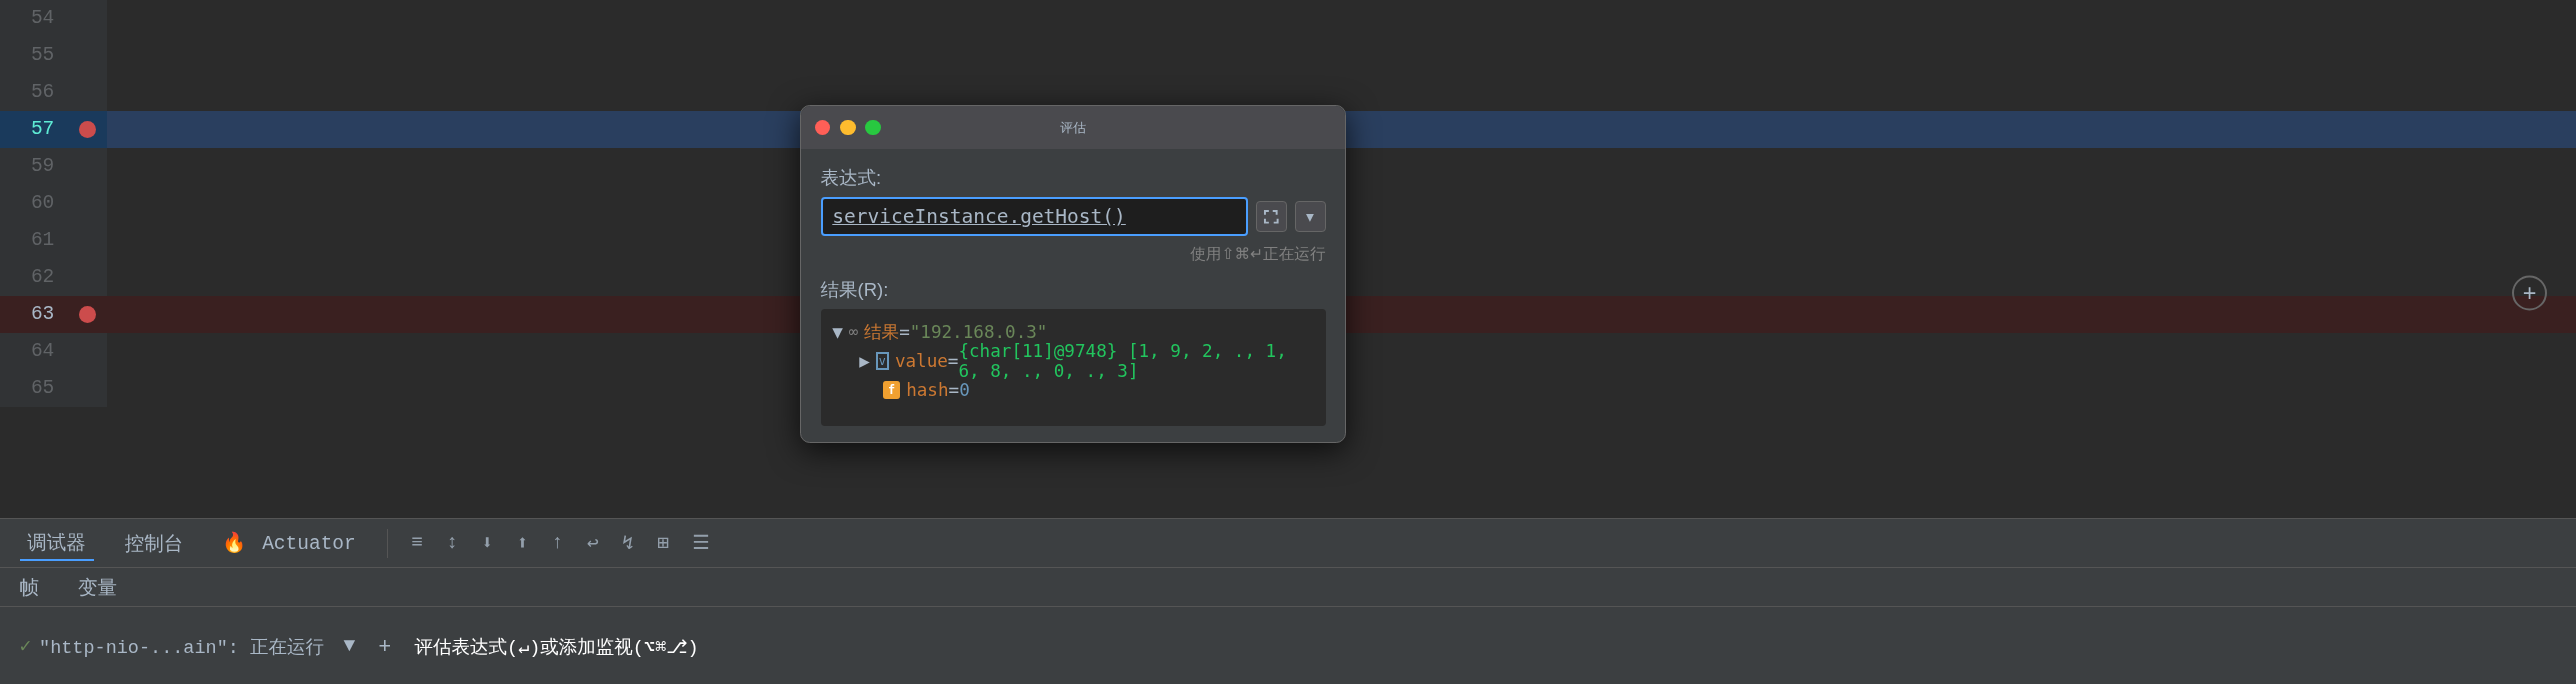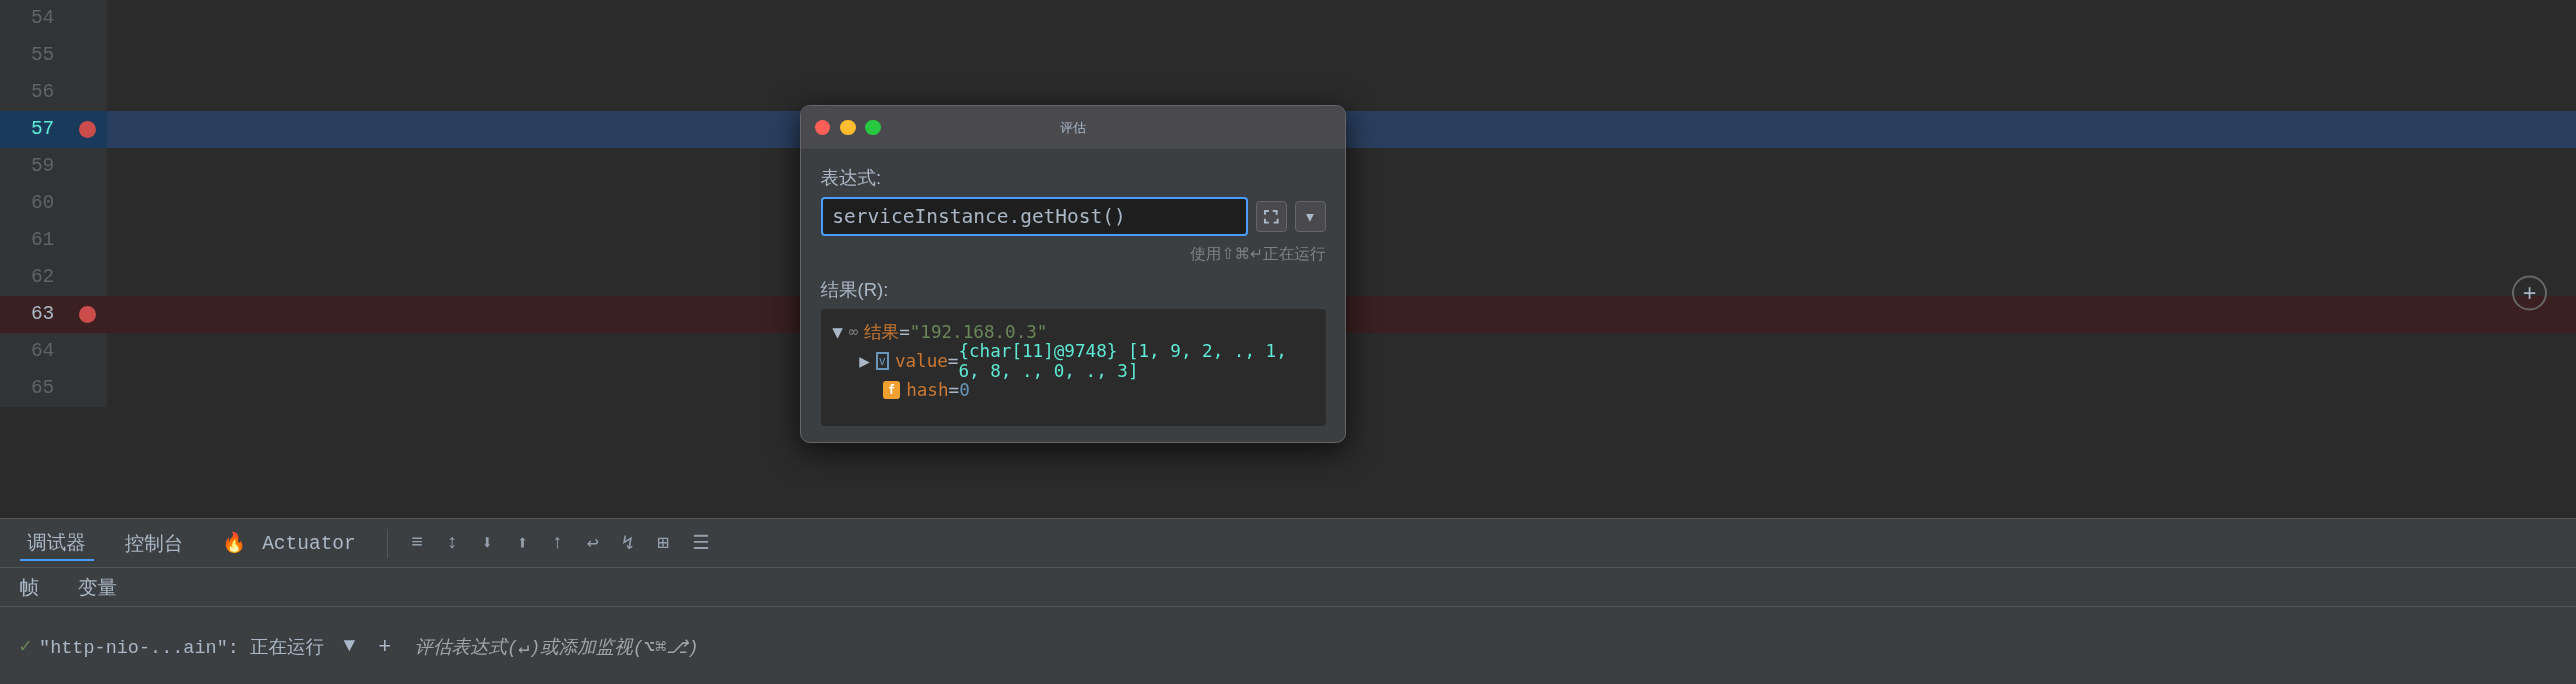--- a/index.html
+++ b/index.html
@@ -166,23 +166,22 @@
     .add-expr-btn {
       color: #a9b7c6;
       font-size: 21.5px;
       cursor: pointer;
       background: none;
       border: none;
       padding: 3.9px;
     }
 
     .expr-hint {
-      color: #a3a3a3;
+      color: #ffffff;
       font-size: 18.5px;
-      font-style: italic;
     }
 
     
     .eval-dialog {
       position: absolute;
       top: 105px;
       left: 800px;
       width: 546px;
       background: #3c3f41;
       border: 1px solid #666;
@@ -244,20 +243,21 @@
     .eval-input {
       flex: 1;
       background: #1e1e1e;
       border: 2px solid #4a9eff;
       border-radius: 3.9px;
       color: #a9b7c6;
       font-family: 'Menlo', monospace;
       font-size: 19.5px;
       padding: 5.9px 9.8px;
       outline: none;
+      text-decoration: underline;
     }
 
     .eval-expand-btn {
       width: 31px;
       height: 31px;
       background: #4a4a4e;
       border: 1px solid #666;
       border-radius: 3.9px;
       color: #a9b7c6;
       font-size: 15.6px;
@@ -320,21 +320,21 @@
     .tree-icon-inf {
       color: #808080;
       margin-right: 5.9px;
       font-size: 15.6px;
     }
 
     .tree-key { color: #cc7832; }
     .tree-eq { color: #a9b7c6; }
     .tree-val-str { color: #6a8759; }
     .tree-val-num { color: #6897bb; }
-    .tree-val-gray { color: #5eead4; }
+    .tree-val-gray { color: #22c55e; }
 
     .tree-indent { margin-left: 27px; }
 
     .tree-icon-box {
       width: 17.6px; height: 17.6px;
       border: 2px solid #6897bb;
       display: inline-flex;
       align-items: center;
       justify-content: center;
       margin-right: 5.9px;

